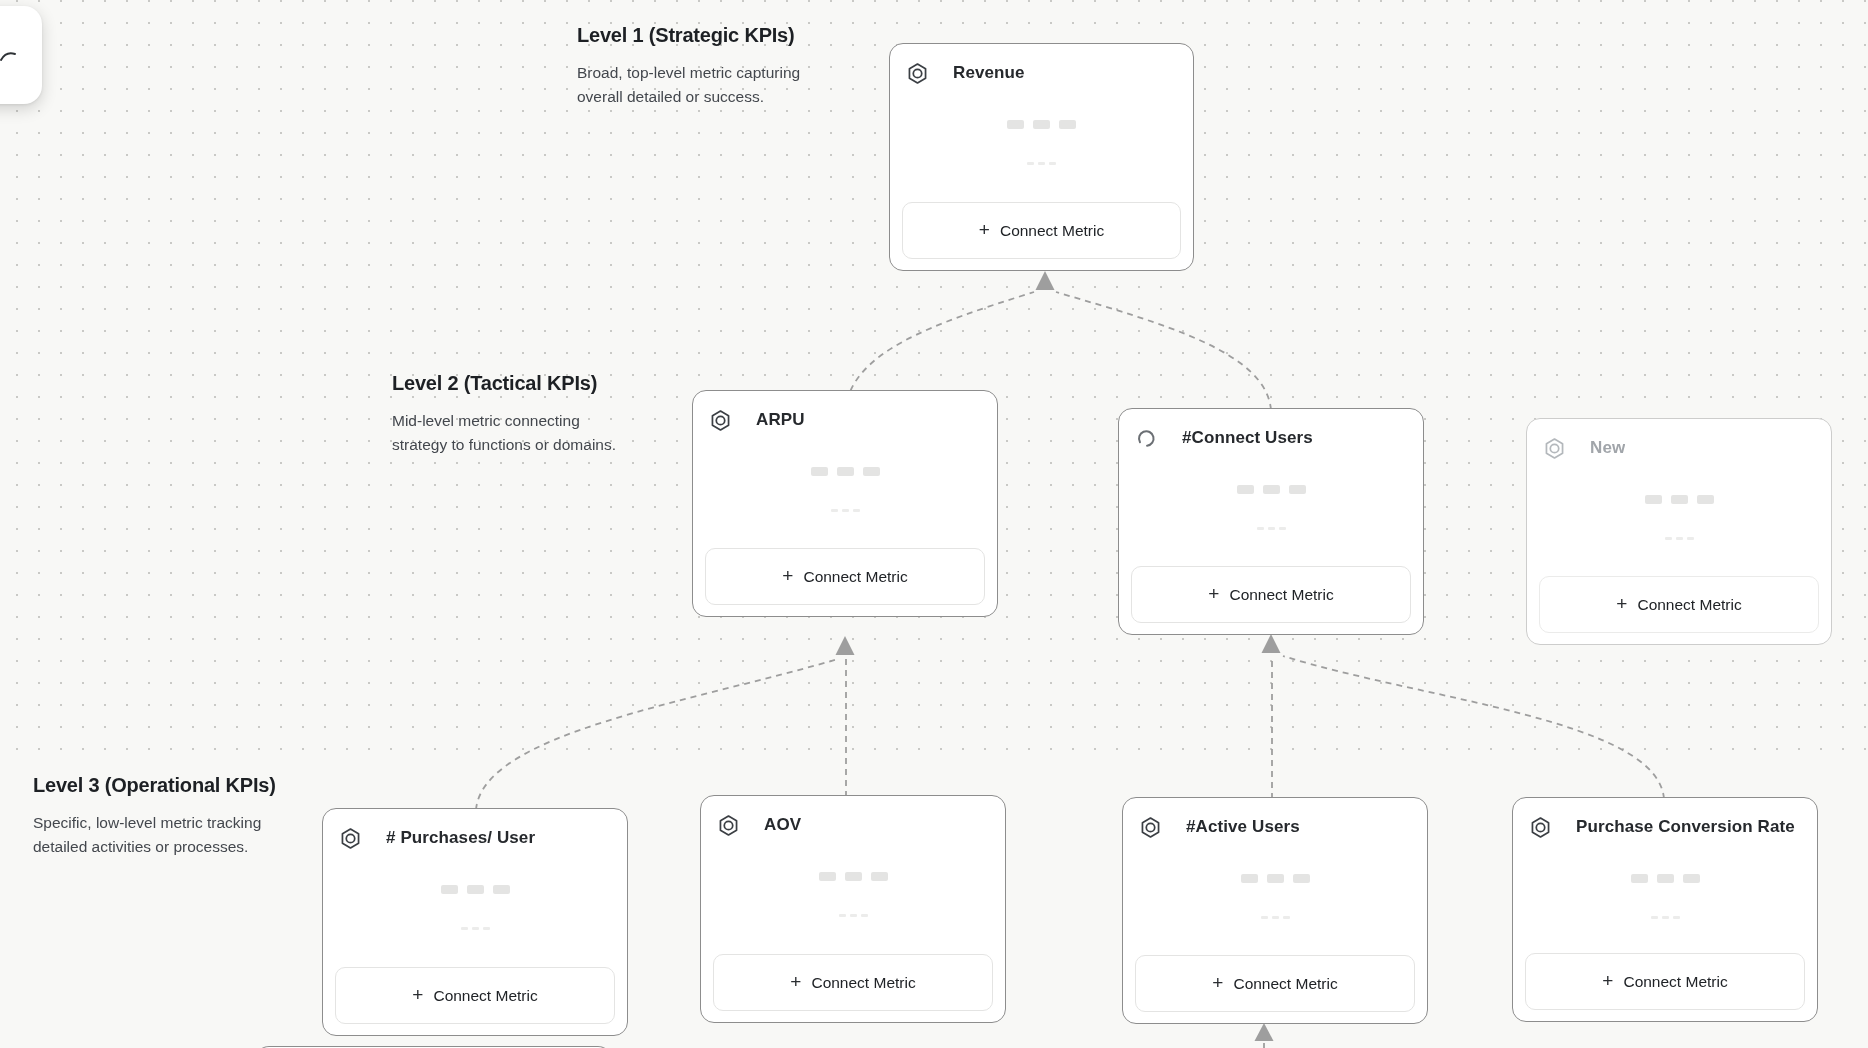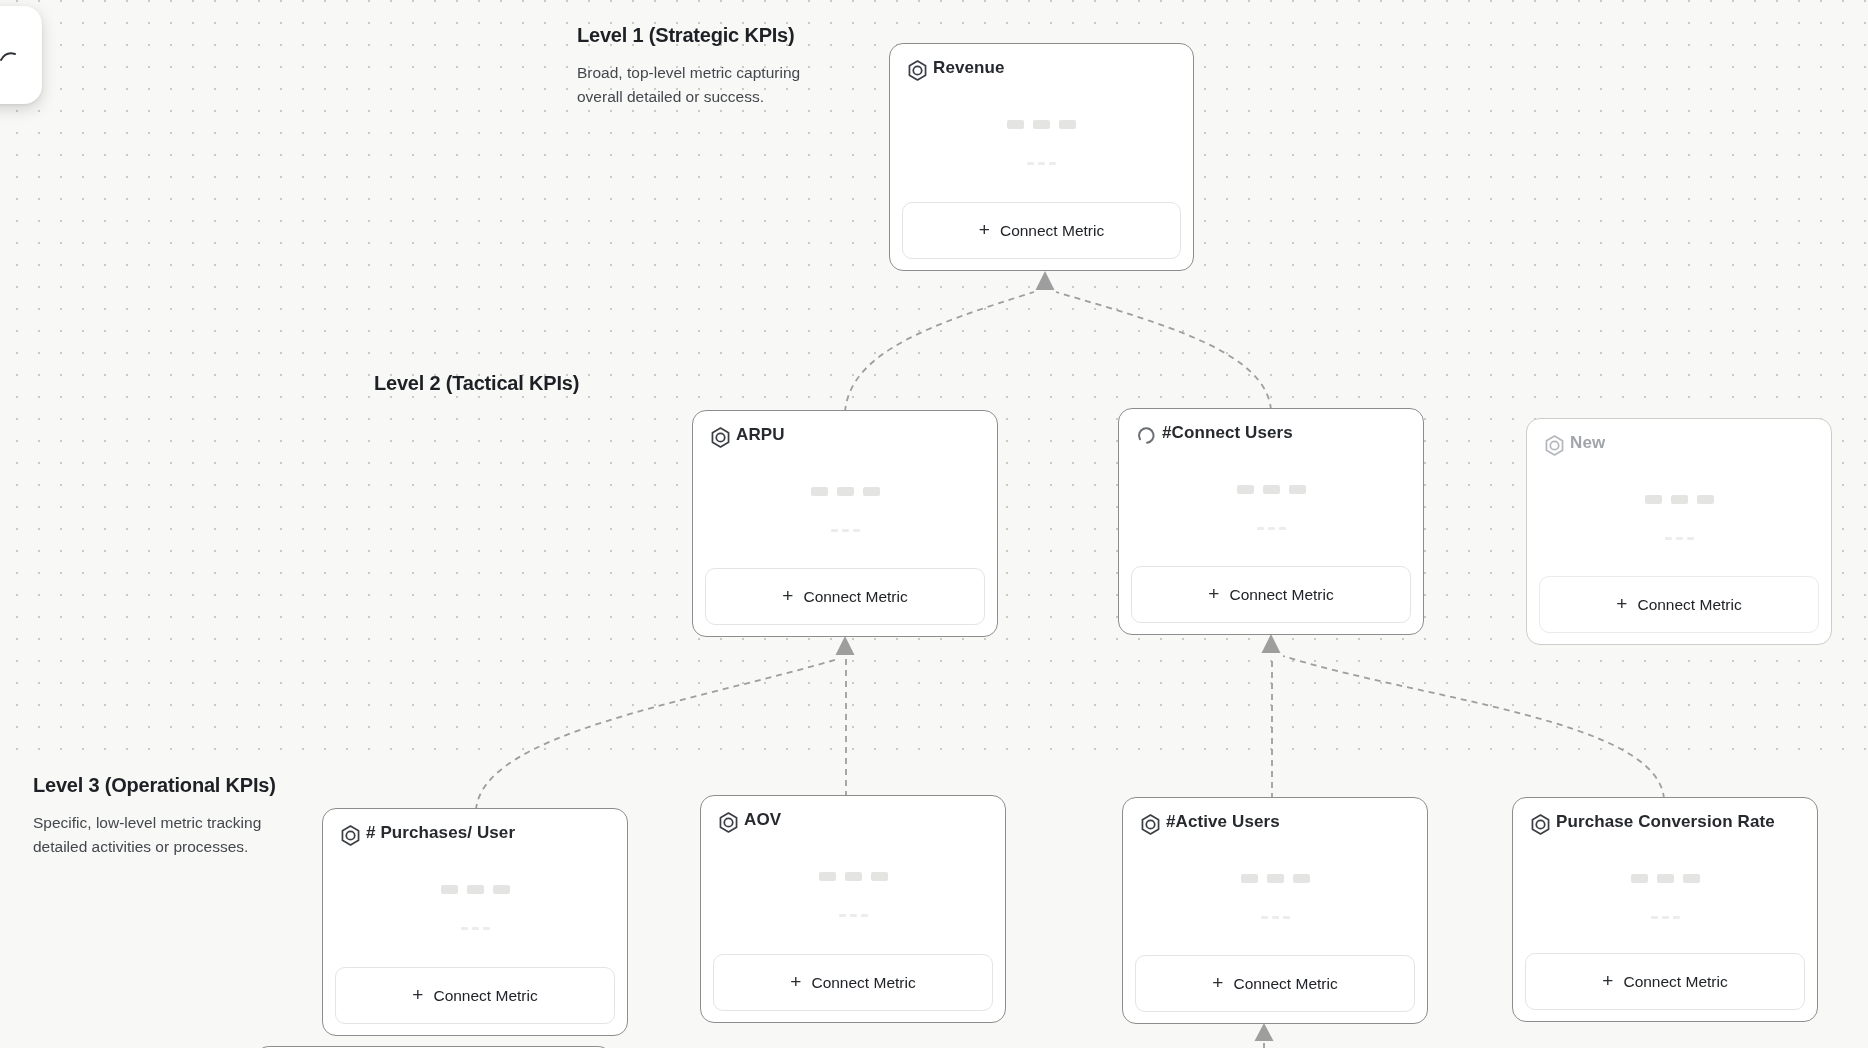--- a/index.html
+++ b/index.html
@@ -22,33 +22,33 @@
 
   .level-label{ position:absolute; z-index:2; }
   .level-label h3{
     font-size:20px; font-weight:700; color:#1d2024; letter-spacing:-0.2px;
     margin-bottom:14px; white-space:nowrap;
   }
   .level-label p{
     font-size:15.5px; color:#43474d; line-height:24px;
   }
   #level1-label{ left:577px; top:24px; } #level1-label p{ width:250px; }
-  #level2-label{ left:374px; top:372px; } #level2-label p{ width:232px; }
+  #level2-label{ left:392px; top:372px; } #level2-label p{ width:232px; }
   #level3-label{ left:33px; top:774px; } #level3-label p{ width:262px; }
 
   .card{
     position:absolute; z-index:3;
     width:306px; height:227px;
     background:#ffffff;
     border:1.5px solid #8d8d8d;
     border-radius:14px;
   }
   .card-head{
     position:absolute; left:15px; top:14px; right:12px;
-    display:flex; align-items:flex-start; gap:4px; height:30px;
+    display:flex; align-items:center; gap:24px; height:30px;
   }
   .card-title{
     font-size:17px; font-weight:700; color:#26292d; letter-spacing:0.1px;
     white-space:nowrap; overflow:hidden;
   }
   .metric-icon{ display:inline-flex; width:24px; height:24px; align-items:center; justify-content:center; flex:0 0 auto; }
 
   .skeleton-row-1{
     position:absolute; left:0; right:0; top:76px;
     display:flex; justify-content:center; gap:9px;
@@ -68,21 +68,21 @@
     font-size:15.5px; font-weight:500; color:#202327; cursor:pointer;
   }
   .connect-btn .plus{ font-size:19px; font-weight:400; line-height:1; margin-top:-2px; color:#2a2d31; }
 
   
   .card.muted{ border-color:#cdcdcc; }
   .card.muted .card-title{ color:#a1a5aa; font-weight:700; }
   .card.muted .connect-btn{ border-color:#ebebea; }
 
   #card-revenue       { left:889px; top:43px;  width:305px; height:228px; }
-  #card-arpu          { left:692px; top:410px;padding-left:32px; }
+  #card-arpu          { left:692px; top:390px;padding-left:32px; }
   #card-paying-users  { left:1118px; top:408px; }
   #card-new           { left:1526px; top:418px; }
   #card-purchases-user{ left:322px; top:808px; height:228px; }
   #card-aov           { left:700px; top:795px; height:228px; }
   #card-active-users  { left:1122px; top:797px; }
   #card-pcr           { left:1512px; top:797px; height:225px; }
 
   .card.partial{
     left:255px; top:1046px; width:357px; height:30px;
     border-radius:14px 14px 0 0; border-bottom:none;
@@ -116,20 +116,21 @@
     <path class="edge" d="M1264,1048 L1264,1043"></path>
     <polygon class="arrowhead" points="1264,1023 1254.5,1041 1273.5,1041"></polygon>
   </svg>
 
   <div class="level-label" id="level1-label">
     <h3>Level 1 (Strategic KPIs)</h3>
     <p>Broad, top-level metric capturing overall detailed or success.</p>
   </div>
   <div class="level-label" id="level2-label">
     <h3>Level 2 (Tactical KPIs)</h3>
+    <p>Mid-level metric connecting strategy to functions or domains.</p>
   </div>
   <div class="level-label" id="level3-label">
     <h3>Level 3 (Operational KPIs)</h3>
     <p>Specific, low-level metric tracking detailed activities or processes.</p>
   </div>
 
   <div class="card" id="card-revenue">
     <div class="card-head">
       <span class="metric-icon">
         <svg width="23" height="23" viewBox="0 0 24 24" fill="none" stroke="#3b3f44" stroke-width="1.8" stroke-linejoin="round">

